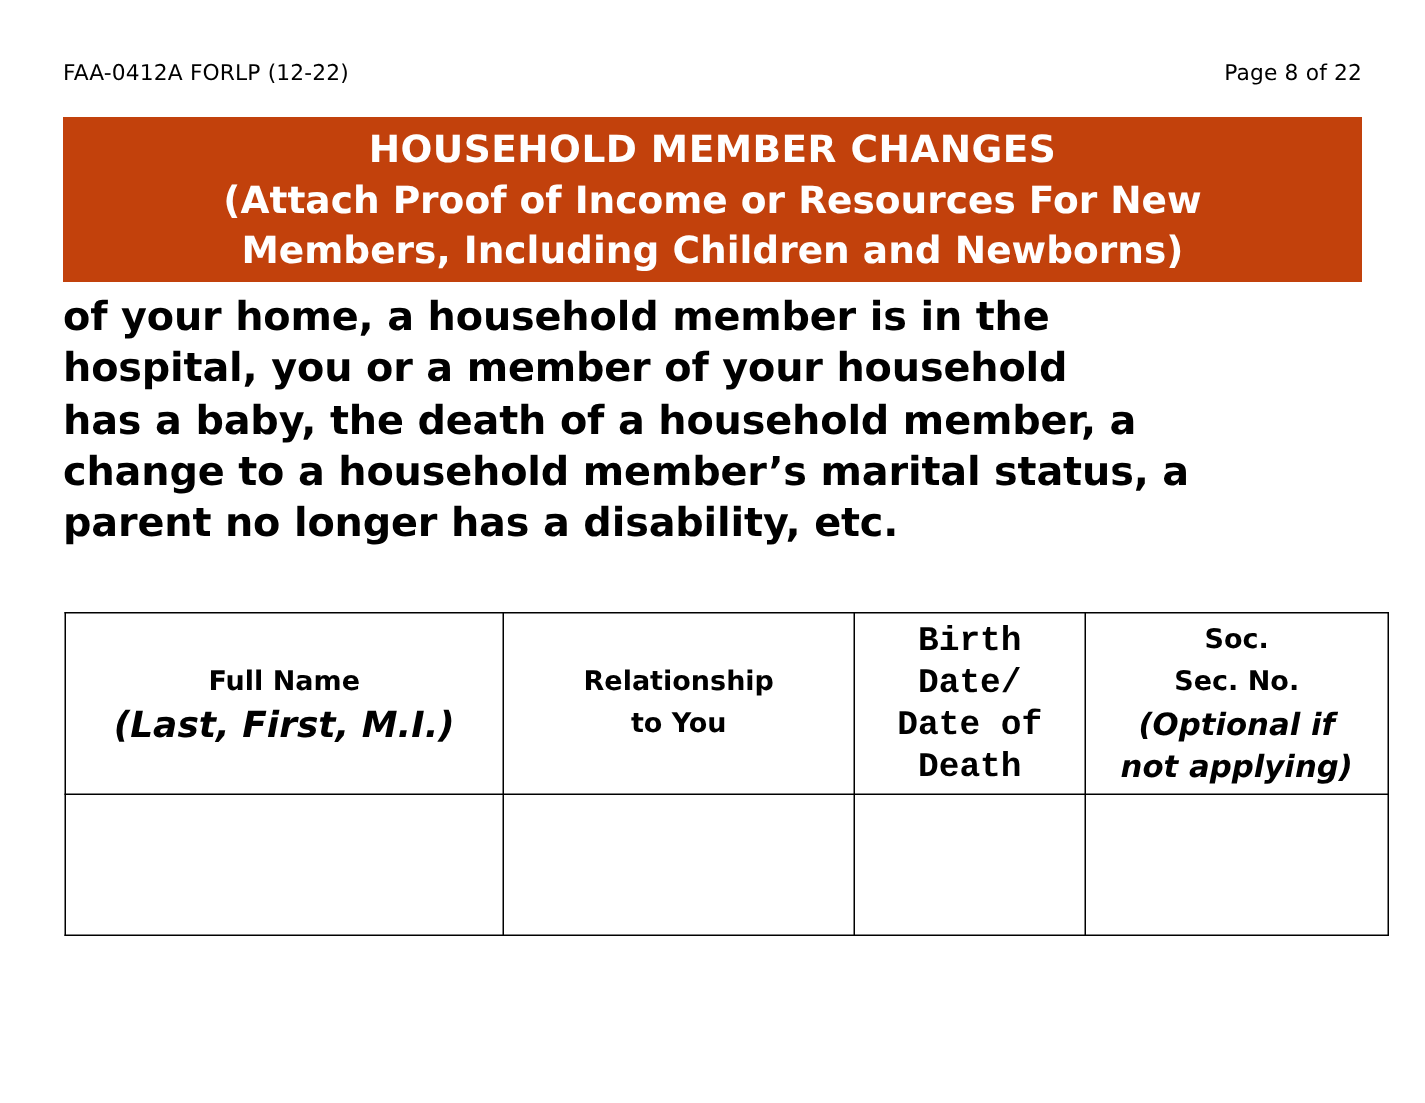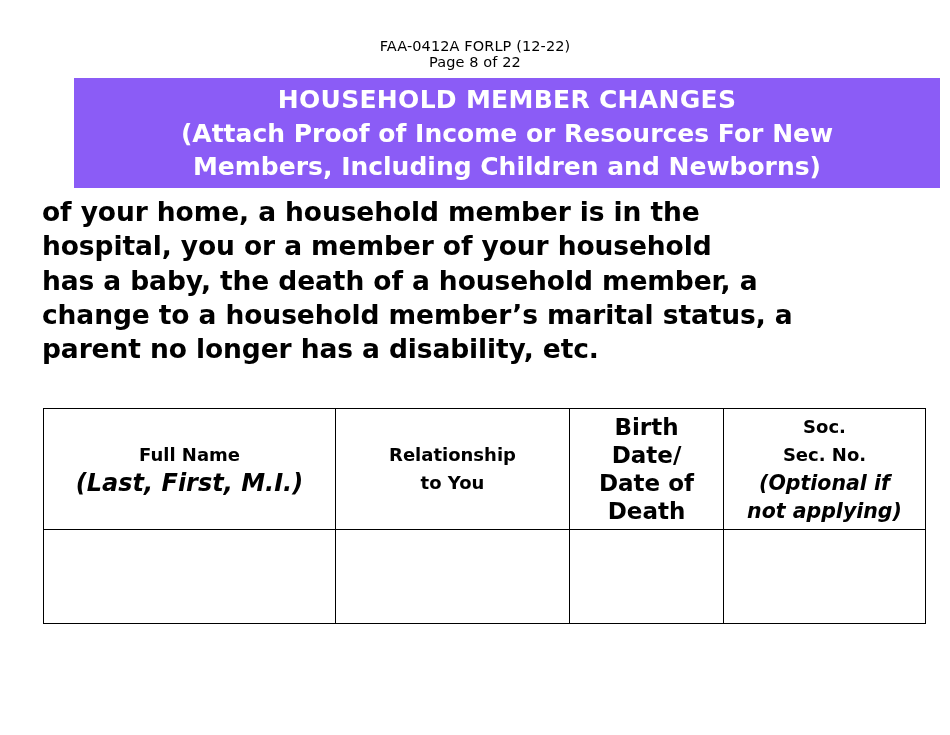--- a/index.html
+++ b/index.html
@@ -22,42 +22,40 @@
     top: 38px;
     left: 42px;
     width: 866px;
     height: 22px;
     display: flex;
     align-items: center;
     justify-content: space-between;
     font-size: 14.5px;
     font-weight: normal;
     letter-spacing: 0.1px;
-    flex-direction: column;
   }
   .page-header .form-id { white-space: nowrap; }
   .page-header .page-num { white-space: nowrap; }
 
   
   .title-banner {
     position: absolute;
     left: 42px;
     top: 78px;
     width: 866px;
     height: 110px;
-    background: #8b5cf6;
+    background: #c2410c;
     color: #ffffff;
     display: flex;
     flex-direction: column;
     align-items: center;
     justify-content: center;
     text-align: center;
     box-sizing: border-box;
     padding: 0 10px;
-    margin-left: 32px;
   }
   .banner-line-1 {
     font-size: 25px;
     font-weight: bold;
     letter-spacing: 0.3px;
     line-height: 34px;
     white-space: nowrap;
   }
   .banner-line-2,
   .banner-line-3 {
@@ -118,20 +116,21 @@
     font-weight: bold;
     font-style: italic;
     line-height: 28px;
     white-space: nowrap;
   }
   .th-birth {
     font-size: 23px;
     font-weight: bold;
     line-height: 28px;
     white-space: nowrap;
+    font-family: Liberation Mono, monospace;
   }
   .th-ssn-sub {
     font-size: 20.5px;
     font-weight: bold;
     font-style: italic;
     line-height: 28px;
     white-space: nowrap;
   }
 </style>
 </head>

